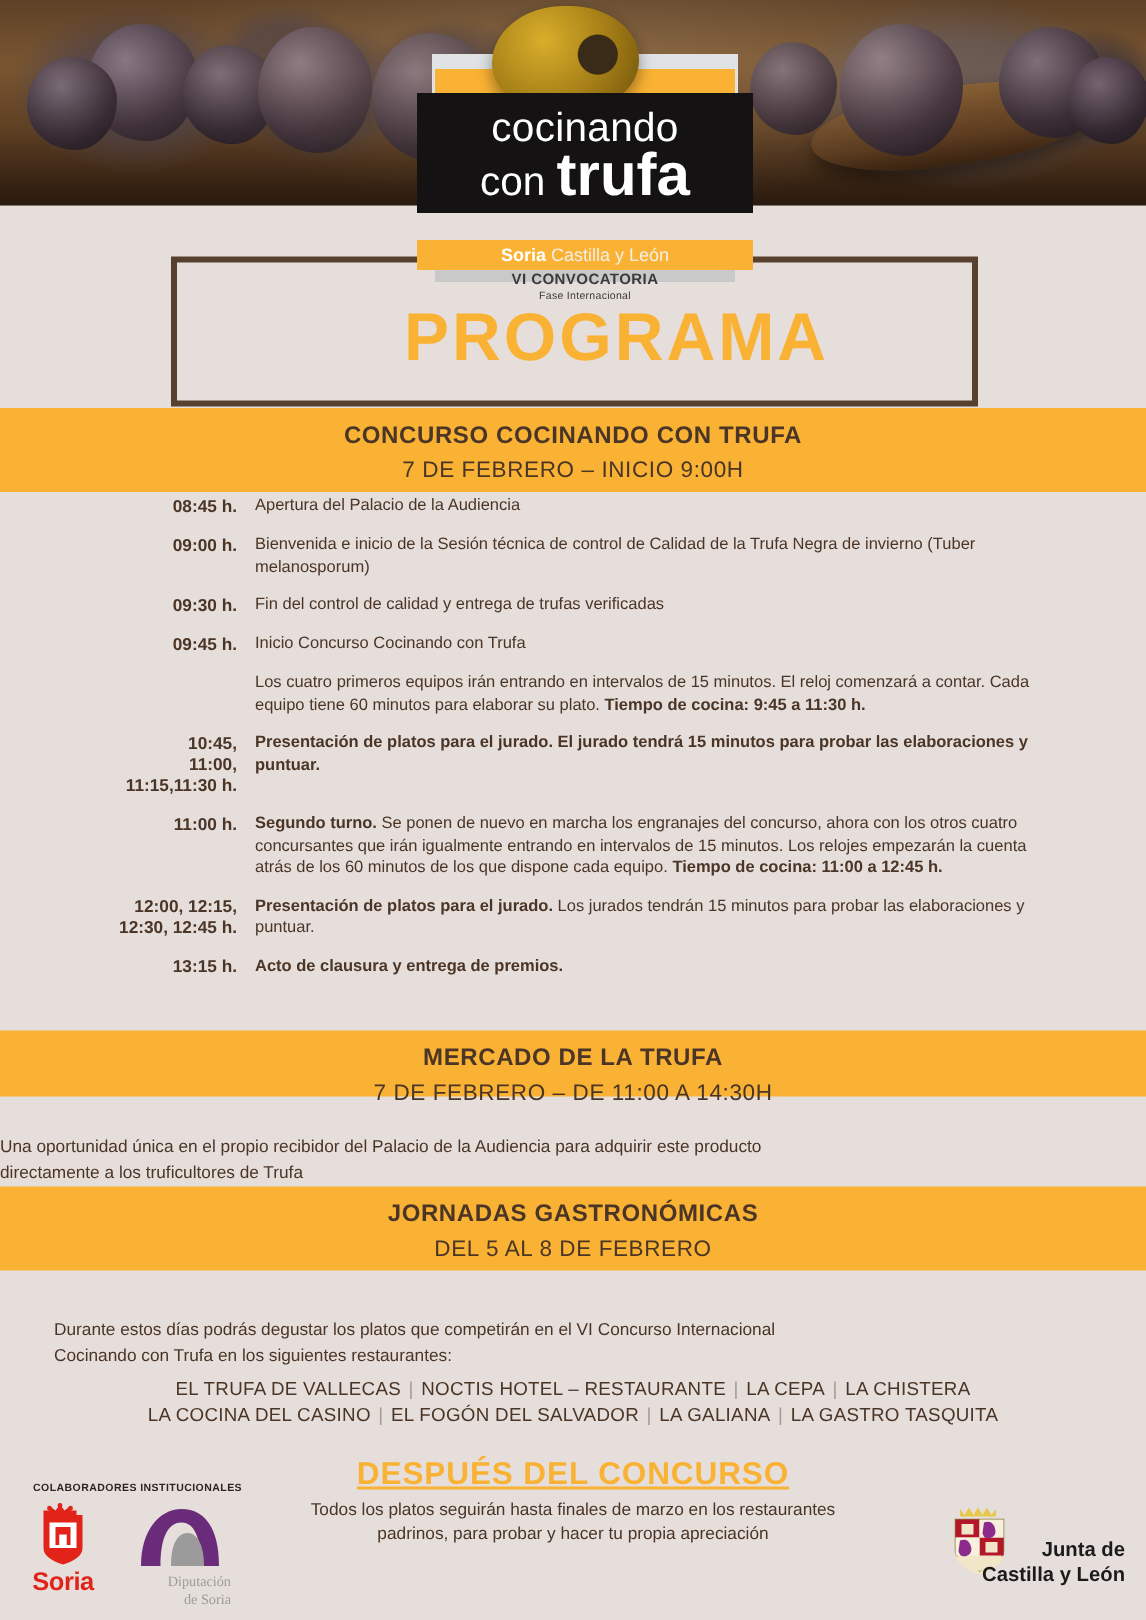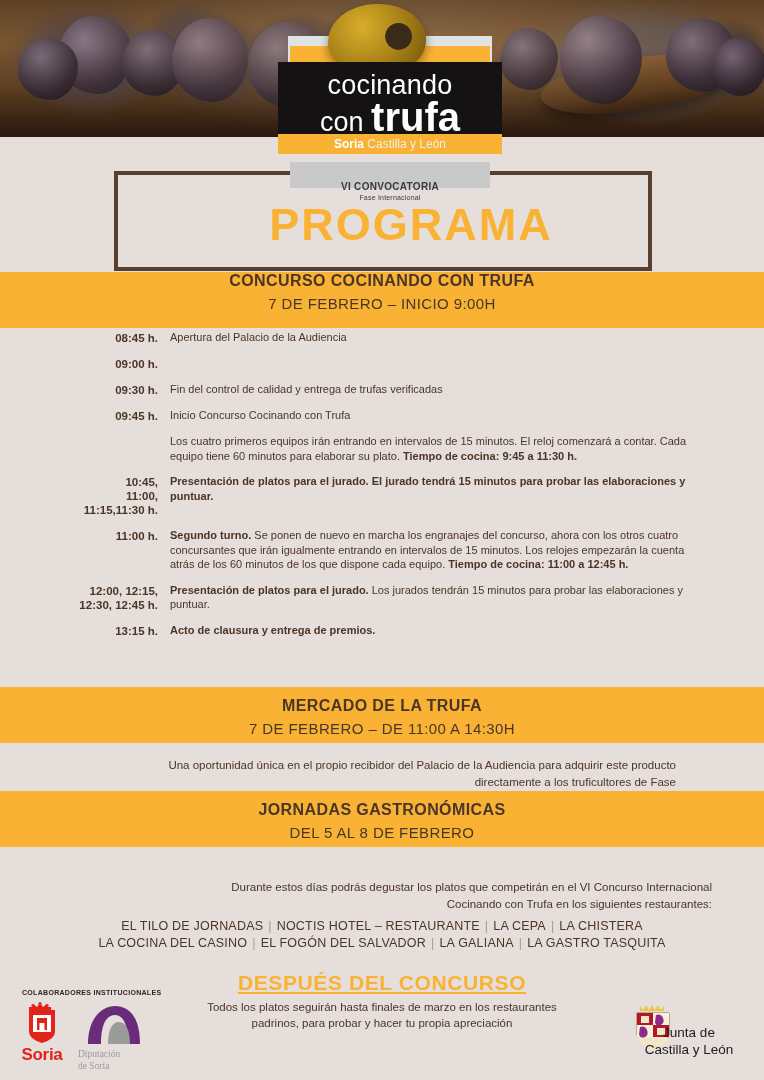--- a/index.html
+++ b/index.html
@@ -64,21 +64,21 @@
     position:absolute;left:290px;top:46px;width:200px;height:30px;background:#f9b233;z-index:5;
   }
   .logo-black{
     position:absolute;left:278px;top:62px;width:224px;height:80px;background:#141212;z-index:7;
     color:#fff;text-align:center;
   }
   .logo-l1{font-size:27px;line-height:34px;padding-top:6px;font-weight:300;letter-spacing:.2px;}
   .logo-l2{font-size:27px;line-height:30px;font-weight:300;}
   .logo-l2 b{font-weight:700;font-size:40px;}
   .logo-orange-bar{
-    position:absolute;left:278px;top:134px;width:224px;height:20px;background:#f9b233;z-index:7;
+    position:absolute;left:278px;top:160px;width:224px;height:20px;background:#f9b233;z-index:7;
     text-align:center;line-height:20px;font-size:12px;color:#fff;
   }
   .logo-orange-bar b{font-weight:700;color:#fff;}
   .logo-orange-bar span{color:#f4eee6;font-weight:400;}
   .logo-gray{
     position:absolute;left:290px;top:162px;width:200px;height:26px;background:#c9c9c9;z-index:6;
     text-align:center;color:#3a3a3a;
   }
   .logo-gray .c1{font-size:10px;font-weight:600;letter-spacing:.3px;line-height:13px;padding-top:18px;}
   .logo-gray .c2{font-size:7px;line-height:9px;letter-spacing:.2px;}
@@ -94,42 +94,42 @@
     color:#f9b233;font-size:45px;font-weight:700;letter-spacing:2px;padding-left:24px;
   }
 
   
   .band{
     position:absolute;left:0;width:764px;background:#f9b233;
     text-align:center;color:#4a3526;
   }
   .band .bt{font-size:16px;font-weight:700;letter-spacing:.4px;}
   .band .bs{font-size:15px;font-weight:400;letter-spacing:.4px;margin-top:5px;}
-  #band-concurso{top:272px;height:56px;box-sizing:border-box;}
-  #band-mercado{top:687px;height:56px;padding-top:10px;box-sizing:border-box;}
+  #band-concurso{top:272px;height:56px;padding-top:10px;box-sizing:border-box;}
+  #band-mercado{top:687px;height:44px;padding-top:10px;box-sizing:border-box;}
   #band-jornadas{top:791px;height:56px;padding-top:10px;box-sizing:border-box;}
 
   
   .schedule{position:absolute;left:0;top:330px;width:764px;}
   .row{display:flex;margin-bottom:11px;}
   .row .time{
     width:110px;min-width:110px;text-align:right;padding-right:12px;box-sizing:border-box;
     font-size:11.5px;font-weight:700;color:#4a3526;line-height:14px;padding-top:1px;
     margin-left:60px;
   }
   .row .desc{
     width:525px;font-size:11px;line-height:14.5px;color:#4a3526;
   }
   .row .desc b{font-weight:700;}
   .row.note{margin-top:4px;}
   .row.note .time{visibility:hidden;}
 
   
   .para{
-    position:absolute;left:0;width:676px;text-align:right;
+    position:absolute;left:0;width:676px;text-align:left;
     font-size:11.5px;line-height:17px;color:#4a3526;
   }
   #para-mercado{top:757px;}
   #para-jornadas{top:879px;margin-left:36px;}
   .rest-lines{
     position:absolute;left:0;top:918px;width:764px;text-align:center;
     font-size:12.5px;line-height:17px;color:#4a3526;letter-spacing:.2px;
   }
   .rest-sep{color:#a89a92;padding:0 5px;}
 
@@ -145,28 +145,28 @@
 
   
   .collab-label{
     position:absolute;left:22px;top:989px;font-size:7px;font-weight:700;
     letter-spacing:.3px;color:#2c2520;
   }
   .soria-logo{position:absolute;left:16px;top:1002px;width:52px;height:68px;text-align:center;}
   .soria-crest{position:relative;width:36px;height:42px;margin:0 auto;}
   .soria-word{font-size:17px;font-weight:700;color:#e2231a;line-height:18px;margin-top:2px;letter-spacing:-.3px;}
 
-  .dip-logo{position:absolute;left:78px;top:1004px;width:76px;height:66px;text-align:left;}
+  .dip-logo{position:absolute;left:78px;top:1004px;width:76px;height:66px;text-align:right;}
   .dip-word{font-size:9.5px;line-height:11px;color:#9b9b9b;font-family:"Liberation Serif",serif;margin-top:1px;}
 
   .jcyl-logo{position:absolute;left:628px;top:1000px;width:122px;height:72px;}
   .jcyl-crest{position:absolute;left:6px;top:4px;width:38px;height:46px;}
   .jcyl-text{
-    position:absolute;left:0;top:24px;width:122px;text-align:center;
-    font-size:13.5px;font-weight:400;line-height:17px;color:#1b1b1b;
+    position:absolute;left:0;top:24px;width:122px;text-align:right;
+    font-size:13.5px;font-weight:700;line-height:17px;color:#1b1b1b;
   }
 </style>
 </head>
 <body>
 
 <div class="page">
 
   <div class="hero">
     <div class="truffle t1"></div>
     <div class="truffle t2"></div>
@@ -209,20 +209,21 @@
     <div class="bs">7 DE FEBRERO – INICIO 9:00H</div>
   </div>
 
   <div class="schedule" id="schedule-list">
       <div class="row">
         <div class="time">08:45 h.</div>
         <div class="desc">Apertura del Palacio de la Audiencia</div>
       </div>
       <div class="row">
         <div class="time">09:00 h.</div>
+        <div class="desc">Bienvenida e inicio de la Sesión técnica de control de Calidad de la Trufa Negra de invierno (Tuber melanosporum)</div>
       </div>
       <div class="row">
         <div class="time">09:30 h.</div>
         <div class="desc">Fin del control de calidad y entrega de trufas verificadas</div>
       </div>
       <div class="row">
         <div class="time">09:45 h.</div>
         <div class="desc">Inicio Concurso Cocinando con Trufa</div>
       </div>
       <div class="row note">
@@ -247,35 +248,35 @@
       </div>
     </div>
 
   <div class="band" id="band-mercado">
     <div class="bt">MERCADO DE LA TRUFA</div>
     <div class="bs">7 DE FEBRERO – DE 11:00 A 14:30H</div>
   </div>
 
   <div class="para" id="para-mercado">
     <div>Una oportunidad única en el propio recibidor del Palacio de la Audiencia para adquirir este producto</div>
-    <div>directamente a los truficultores de Fase</div>
+    <div>directamente a los truficultores de Trufa</div>
   </div>
 
   <div class="band" id="band-jornadas">
     <div class="bt">JORNADAS GASTRONÓMICAS</div>
     <div class="bs">DEL 5 AL 8 DE FEBRERO</div>
   </div>
 
   <div class="para" id="para-jornadas">
     <div>Durante estos días podrás degustar los platos que competirán en el VI Concurso Internacional</div>
     <div>Cocinando con Trufa en los siguientes restaurantes:</div>
   </div>
 
   <div class="rest-lines">
-    <div id="rest-row1"><span>EL TILO DE JORNADAS</span><span class="rest-sep">|</span><span>NOCTIS HOTEL – RESTAURANTE</span><span class="rest-sep">|</span><span>LA CEPA</span><span class="rest-sep">|</span><span>LA CHISTERA</span></div>
+    <div id="rest-row1"><span>EL TRUFA DE VALLECAS</span><span class="rest-sep">|</span><span>NOCTIS HOTEL – RESTAURANTE</span><span class="rest-sep">|</span><span>LA CEPA</span><span class="rest-sep">|</span><span>LA CHISTERA</span></div>
     <div id="rest-row2"><span>LA COCINA DEL CASINO</span><span class="rest-sep">|</span><span>EL FOGÓN DEL SALVADOR</span><span class="rest-sep">|</span><span>LA GALIANA</span><span class="rest-sep">|</span><span>LA GASTRO TASQUITA</span></div>
   </div>
 
   <div class="despues-title">DESPUÉS DEL CONCURSO</div>
   <div class="despues-sub">
     <div>Todos los platos seguirán hasta finales de marzo en los restaurantes</div>
     <div>padrinos, para probar y hacer tu propia apreciación</div>
   </div>
 
   <div class="collab-label">COLABORADORES INSTITUCIONALES</div>

